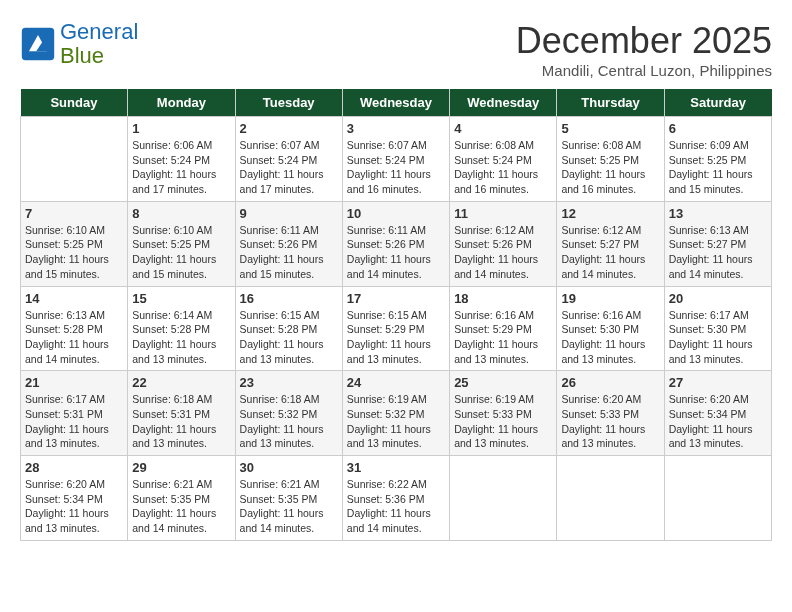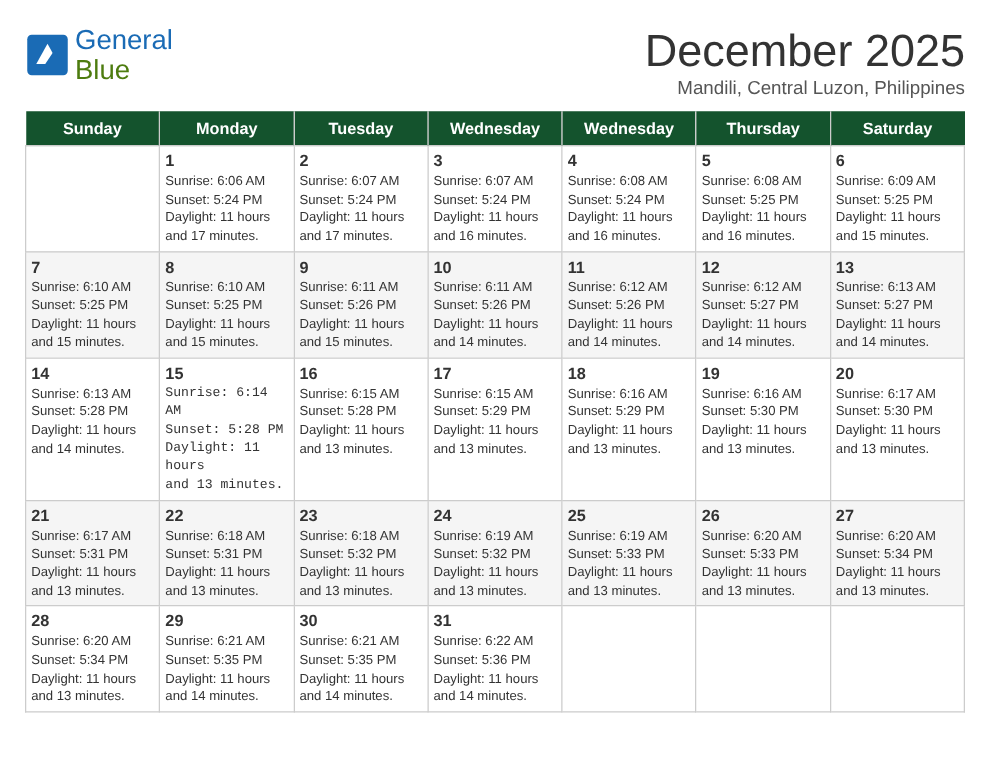--- a/index.html
+++ b/index.html
@@ -224,21 +224,21 @@
       <tr>
         <td>
           <span class="day-num">14</span>
           <div class="day-info" style="white-space: pre-line;">Sunrise: 6:13 AM
 Sunset: 5:28 PM
 Daylight: 11 hours
 and 14 minutes.</div>
         </td>
         <td>
           <span class="day-num">15</span>
-          <div class="day-info" style="white-space: pre-line; font-family: Liberation Mono, monospace;">Sunrise: 6:14 AM
+          <div class="day-info" style="white-space: pre-line;">Sunrise: 6:14 AM
 Sunset: 5:28 PM
 Daylight: 11 hours
 and 13 minutes.</div>
         </td>
         <td>
           <span class="day-num">16</span>
           <div class="day-info" style="white-space: pre-line;">Sunrise: 6:15 AM
 Sunset: 5:28 PM
 Daylight: 11 hours
 and 13 minutes.</div>

